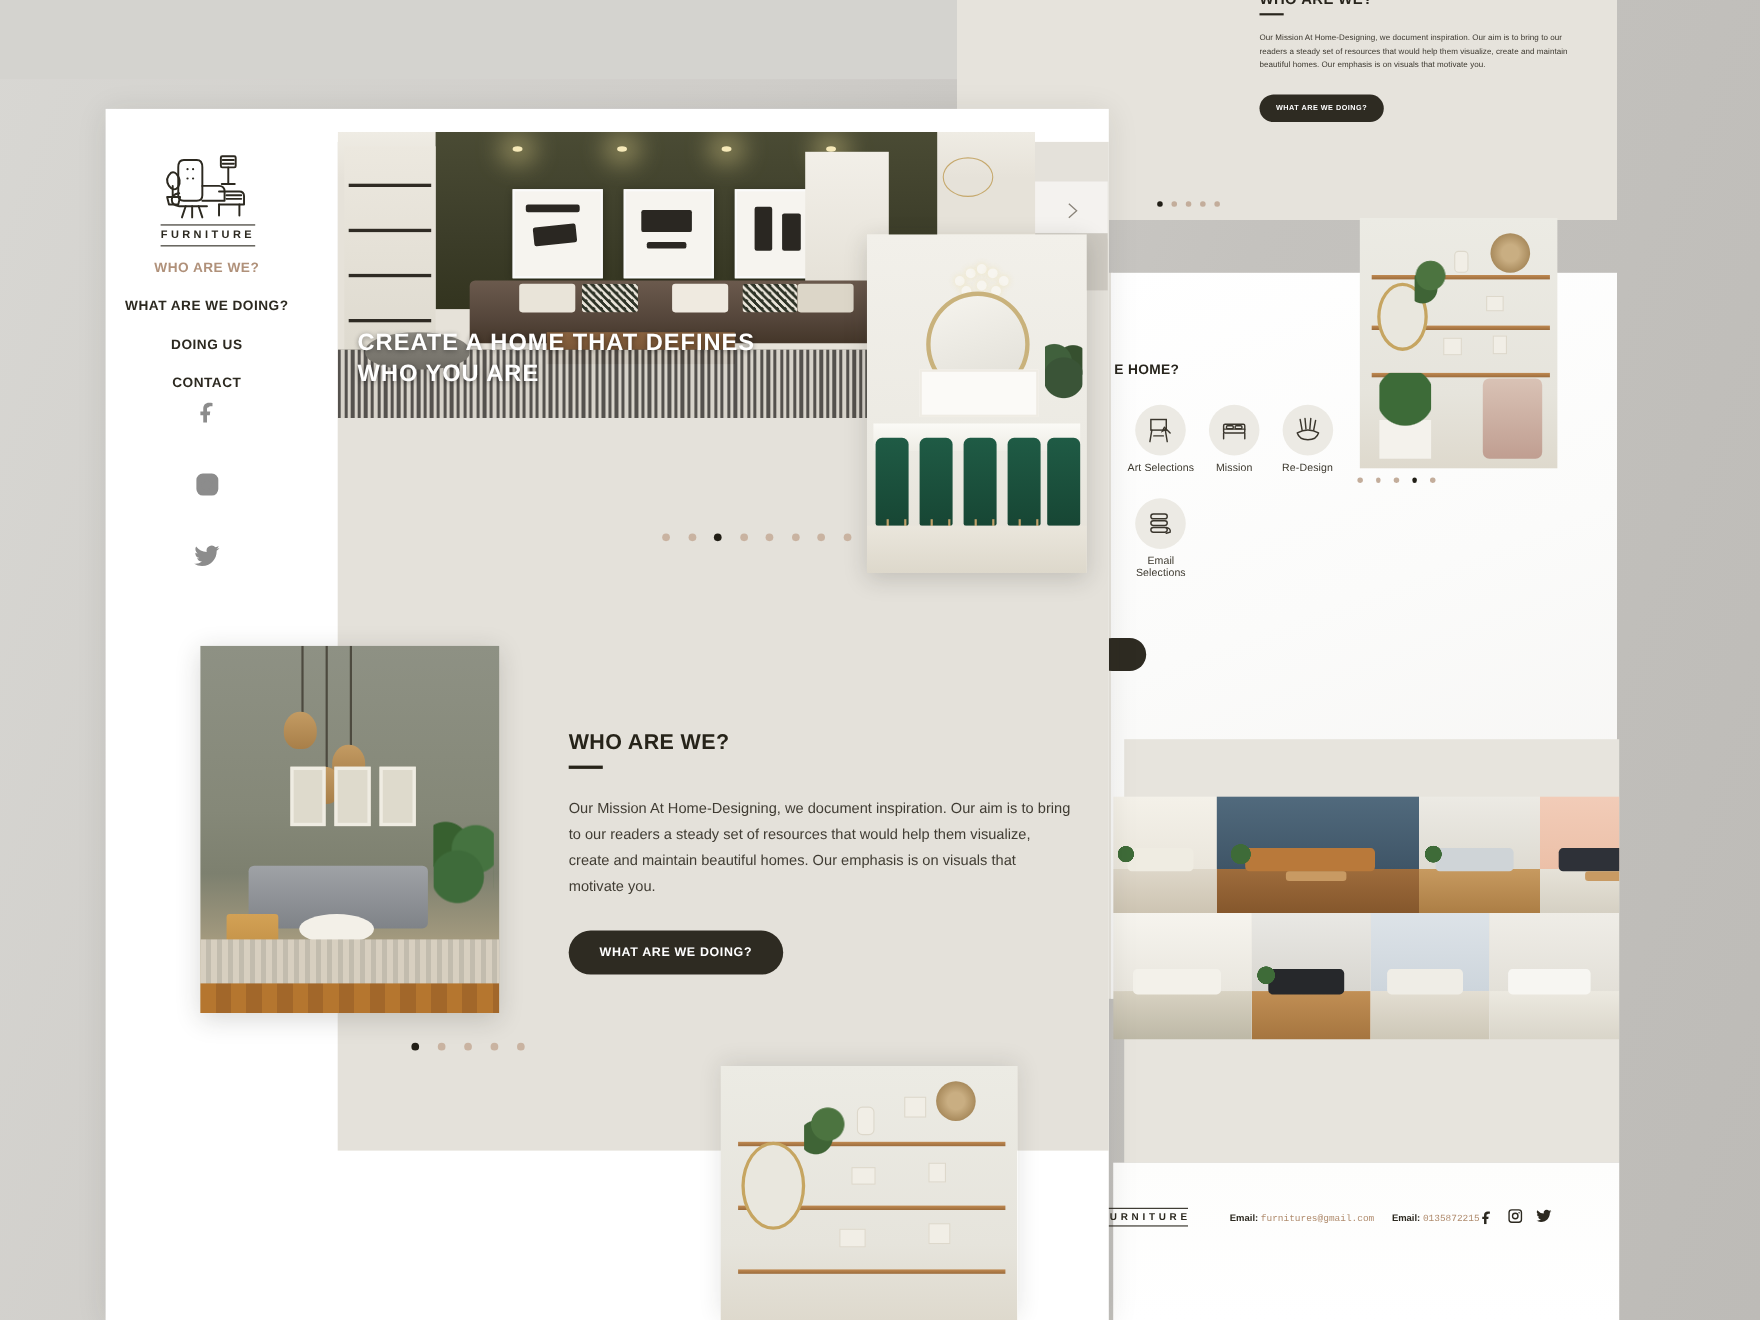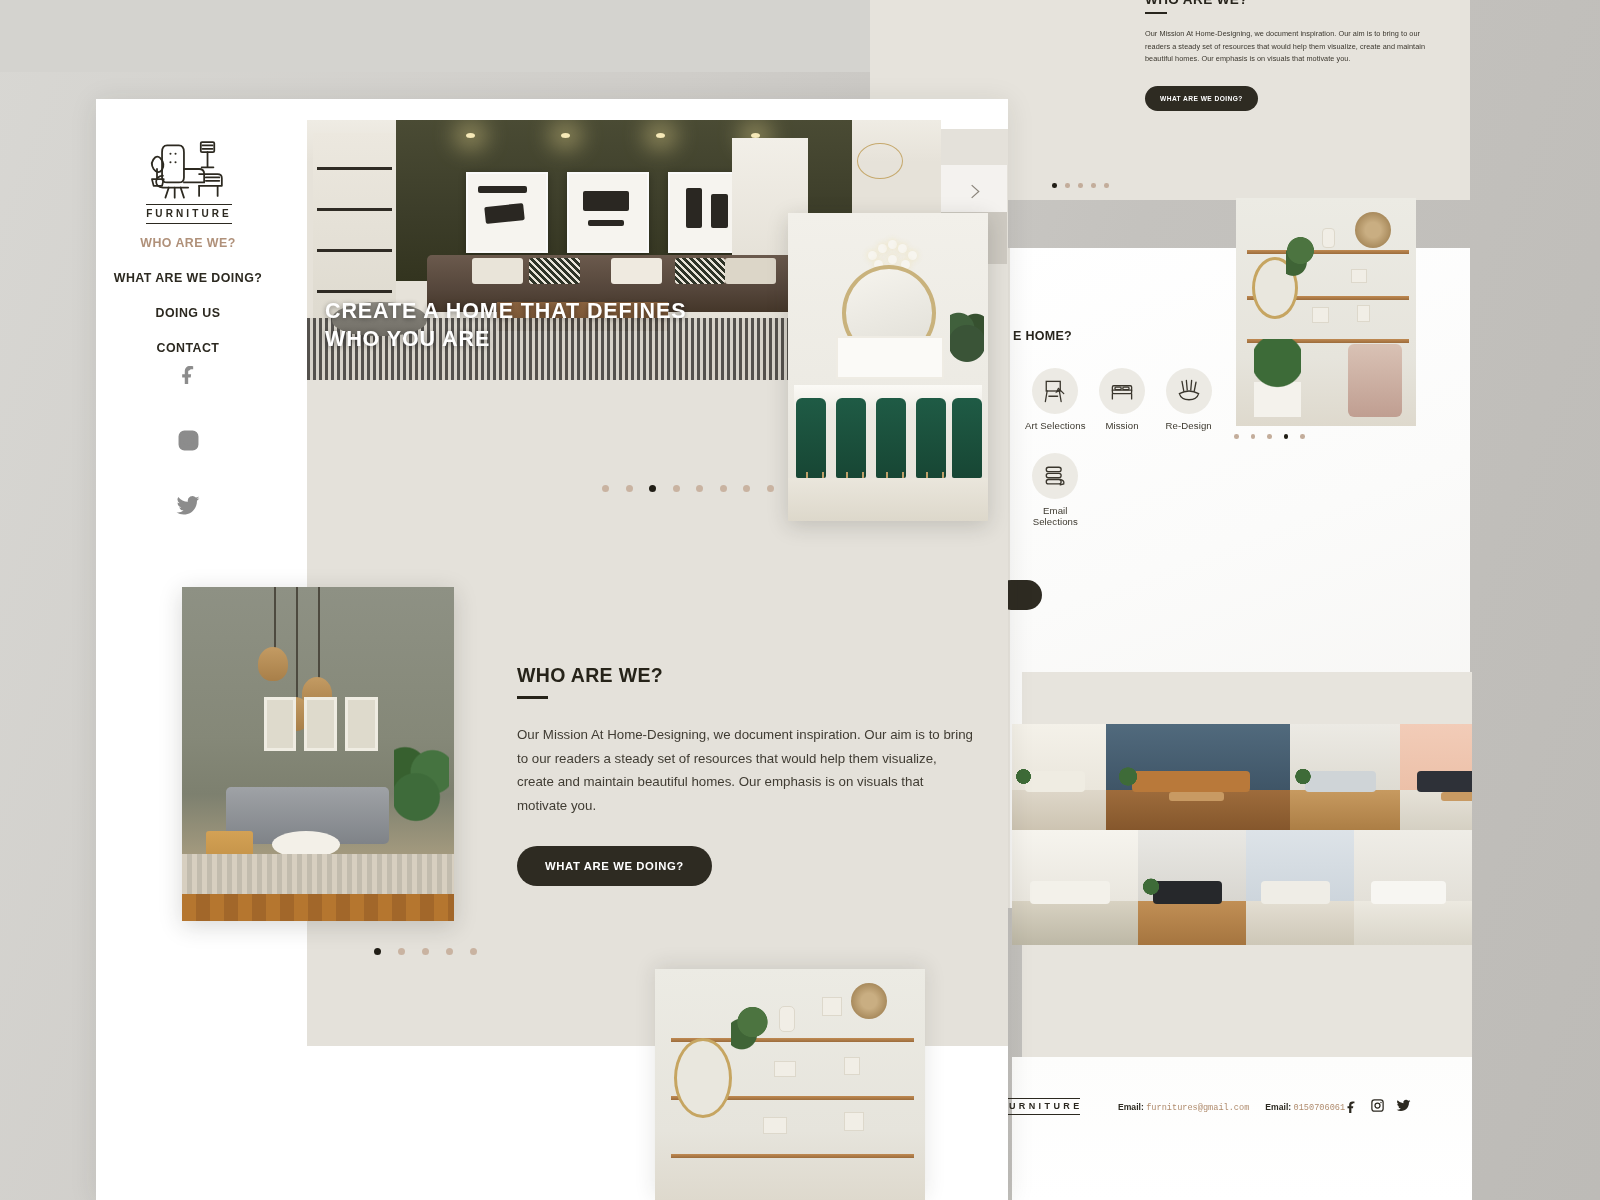--- a/index.html
+++ b/index.html
@@ -638,21 +638,21 @@
 <div class="bg-board bg-footer"></div>
 <div class="bg-footer-logo">FURNITURE</div>
 
 <div class="bg-footer-contact">
   <span>
     <b>Email:</b>
     <span class="val">furnitures@gmail.com</span>
   </span>
   <span>
     <b>Email:</b>
-    <span class="val">0150706061</span>
+    <span class="val">0135872215</span>
   </span>
 </div>
 
 <div class="bg-footer-social">
   <a href="#">
     <svg viewBox="0 0 24 24">
         <path d="M14.5 8.5h2.2V5.6c-.4-.05-1.7-.17-3.2-.17-3.2 0-5.3 1.9-5.3 5.4V13H5.6v3.3h2.6V24h3.6v-7.7h2.6l.4-3.3h-3v-1.8c0-1 .3-1.7 1.7-1.7z"></path>
       </svg>
   </a>
   <a href="#">

